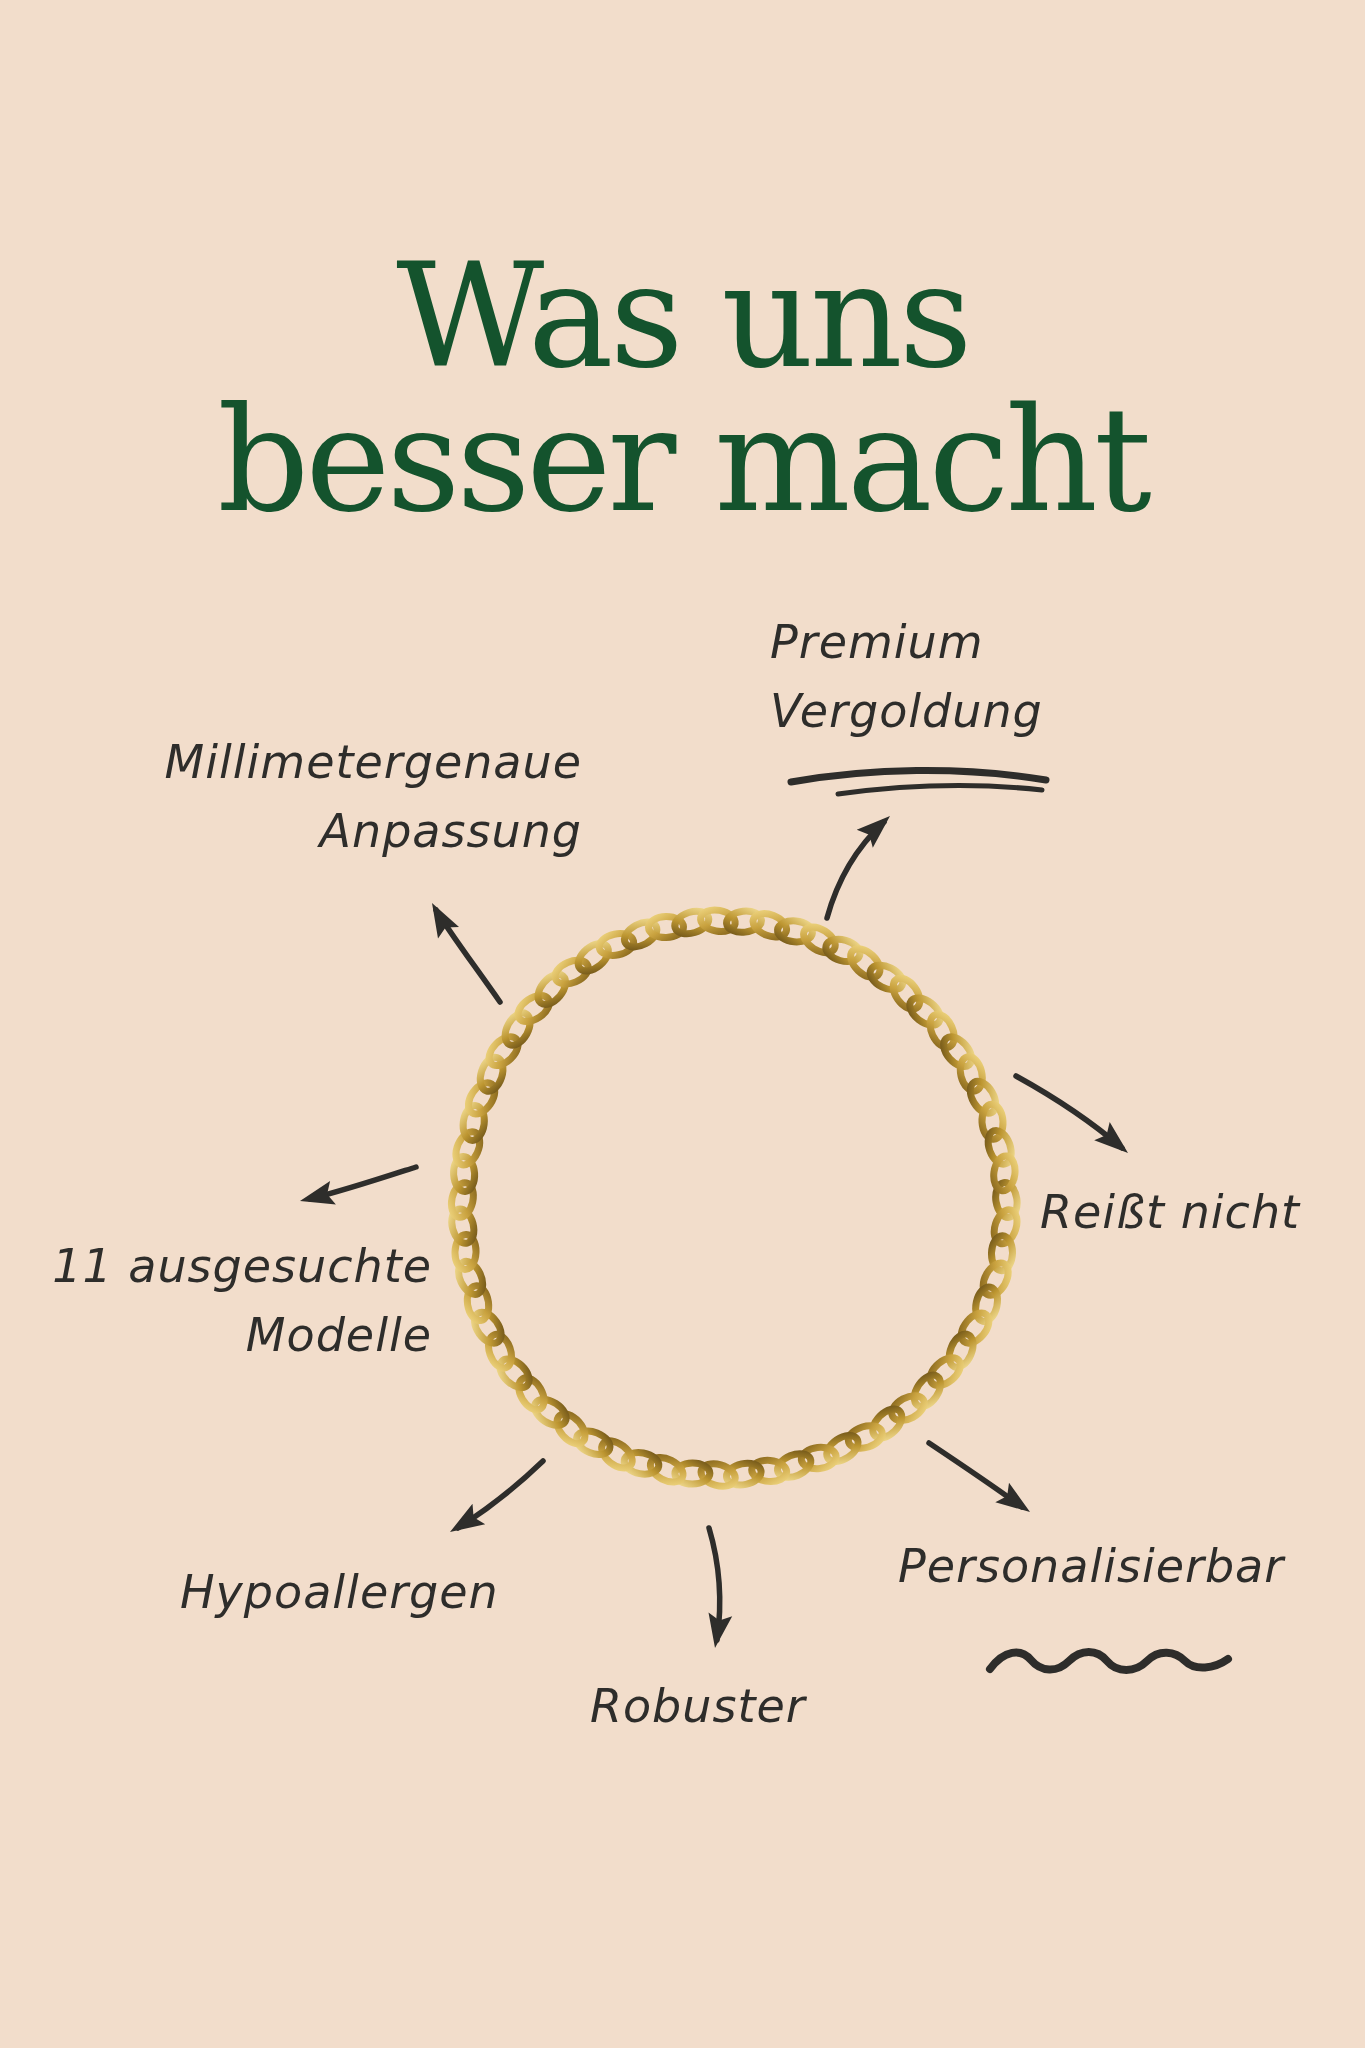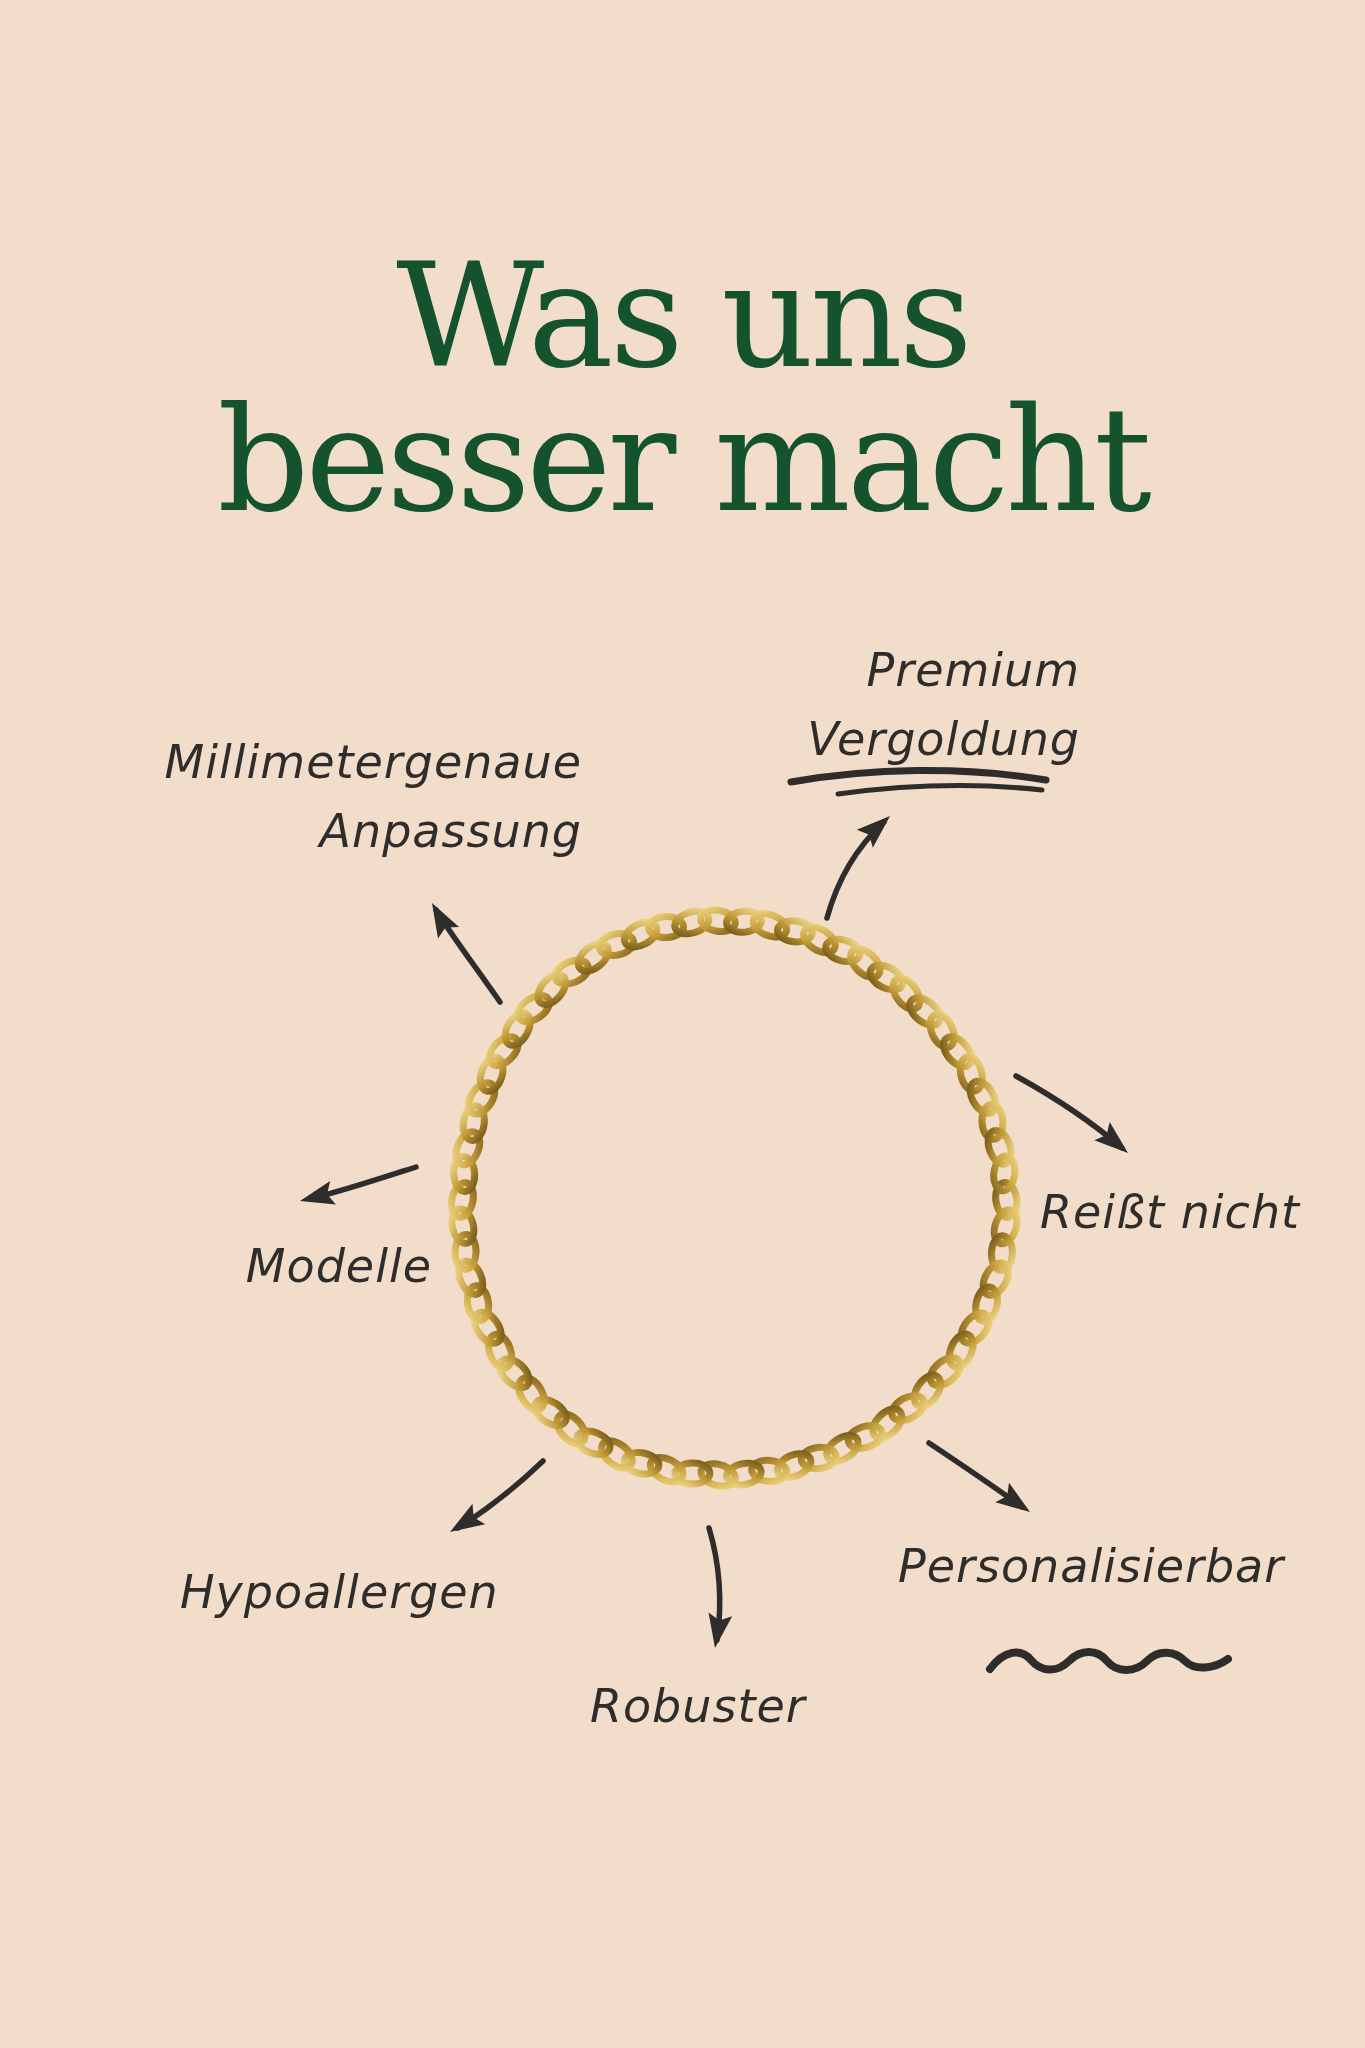--- a/index.html
+++ b/index.html
@@ -32,21 +32,21 @@
     position:absolute;
     font-style:italic;
     font-size:46px;
     line-height:1.5;
     letter-spacing:1px;
     color:#2e2d2b;
     z-index:2;
     white-space:nowrap;
   }
   .label .lline{display:block;}
-  .lab-premium{left:770px;top:636px;width:310px;text-align:right;}
+  .lab-premium{left:770px;top:608px;width:310px;text-align:left;}
   .lab-millimeter{left:130px;top:728px;width:452px;text-align:right;}
   .lab-reisst{left:1040px;top:1178px;}
   .lab-modelle{left:40px;top:1232px;width:392px;text-align:right;}
   .lab-hypo{left:180px;top:1558px;}
   .lab-robuster{left:590px;top:1672px;}
   .lab-personal{left:898px;top:1532px;text-align:left;line-height:1.48;}
 </style>
 </head>
 <body>
 
@@ -188,20 +188,21 @@
   <div class="label lab-millimeter">
     <span class="lline">Millimetergenaue</span>
     <span class="lline">Anpassung</span>
   </div>
 
   <div class="label lab-reisst">
     <span class="lline">Reißt nicht</span>
   </div>
 
   <div class="label lab-modelle">
+    <span class="lline">11 ausgesuchte</span>
     <span class="lline">Modelle</span>
   </div>
 
   <div class="label lab-hypo">
     <span class="lline">Hypoallergen</span>
   </div>
 
   <div class="label lab-robuster">
     <span class="lline">Robuster</span>
   </div>

